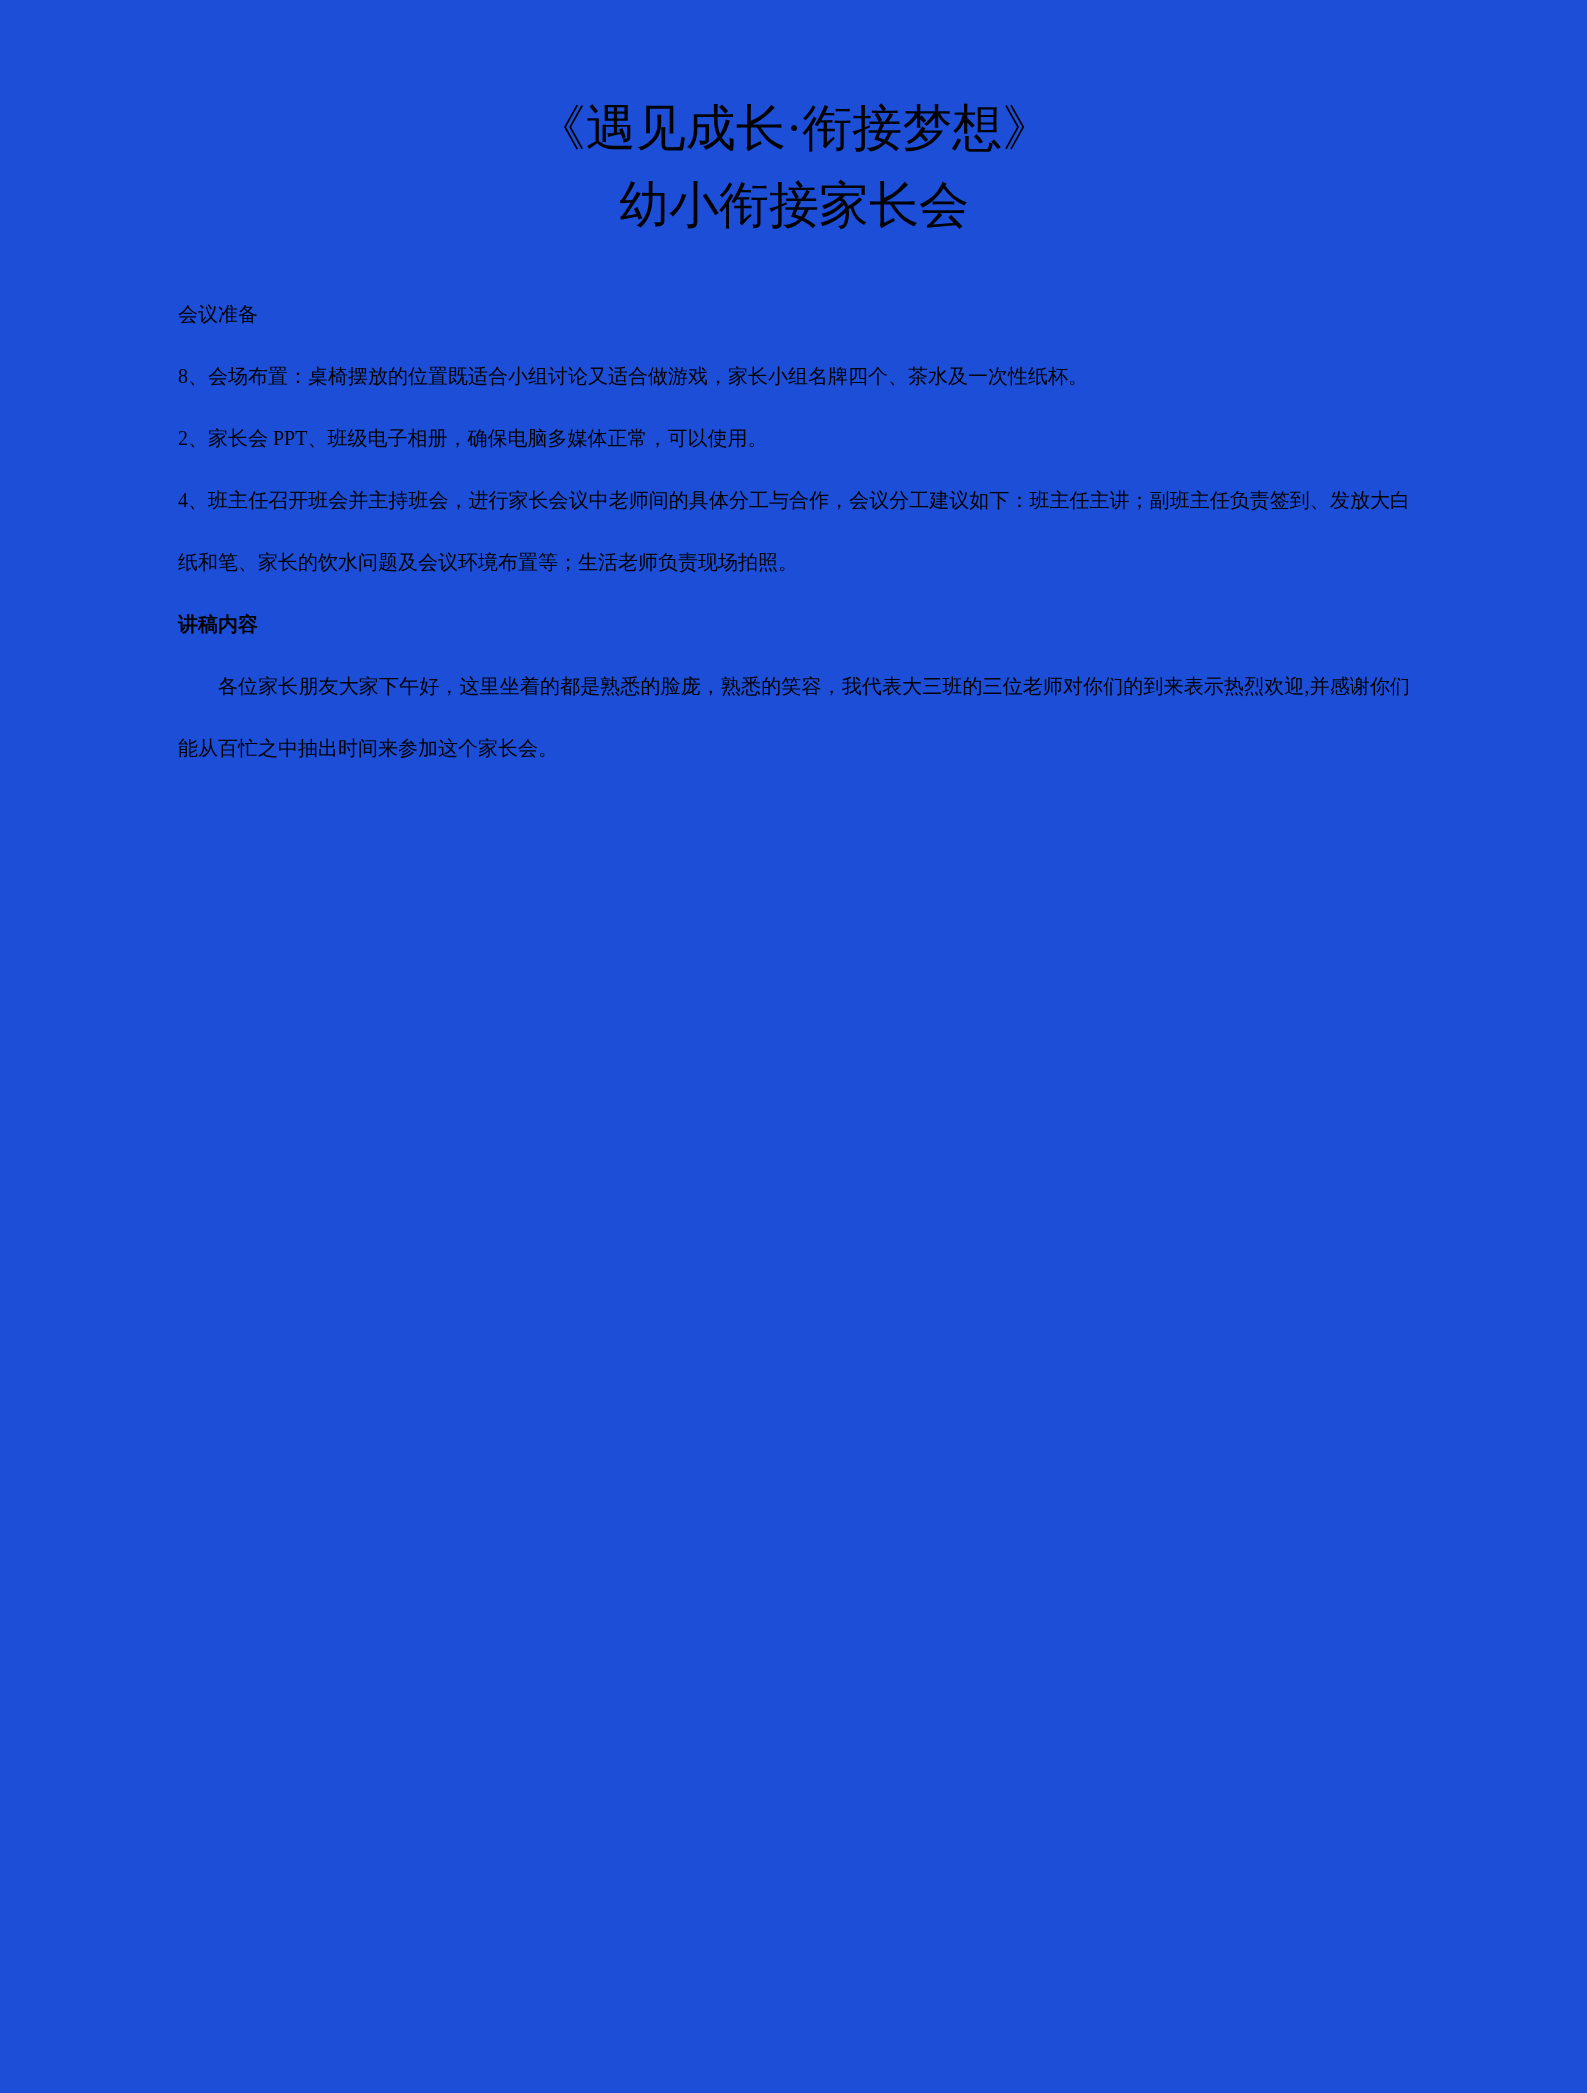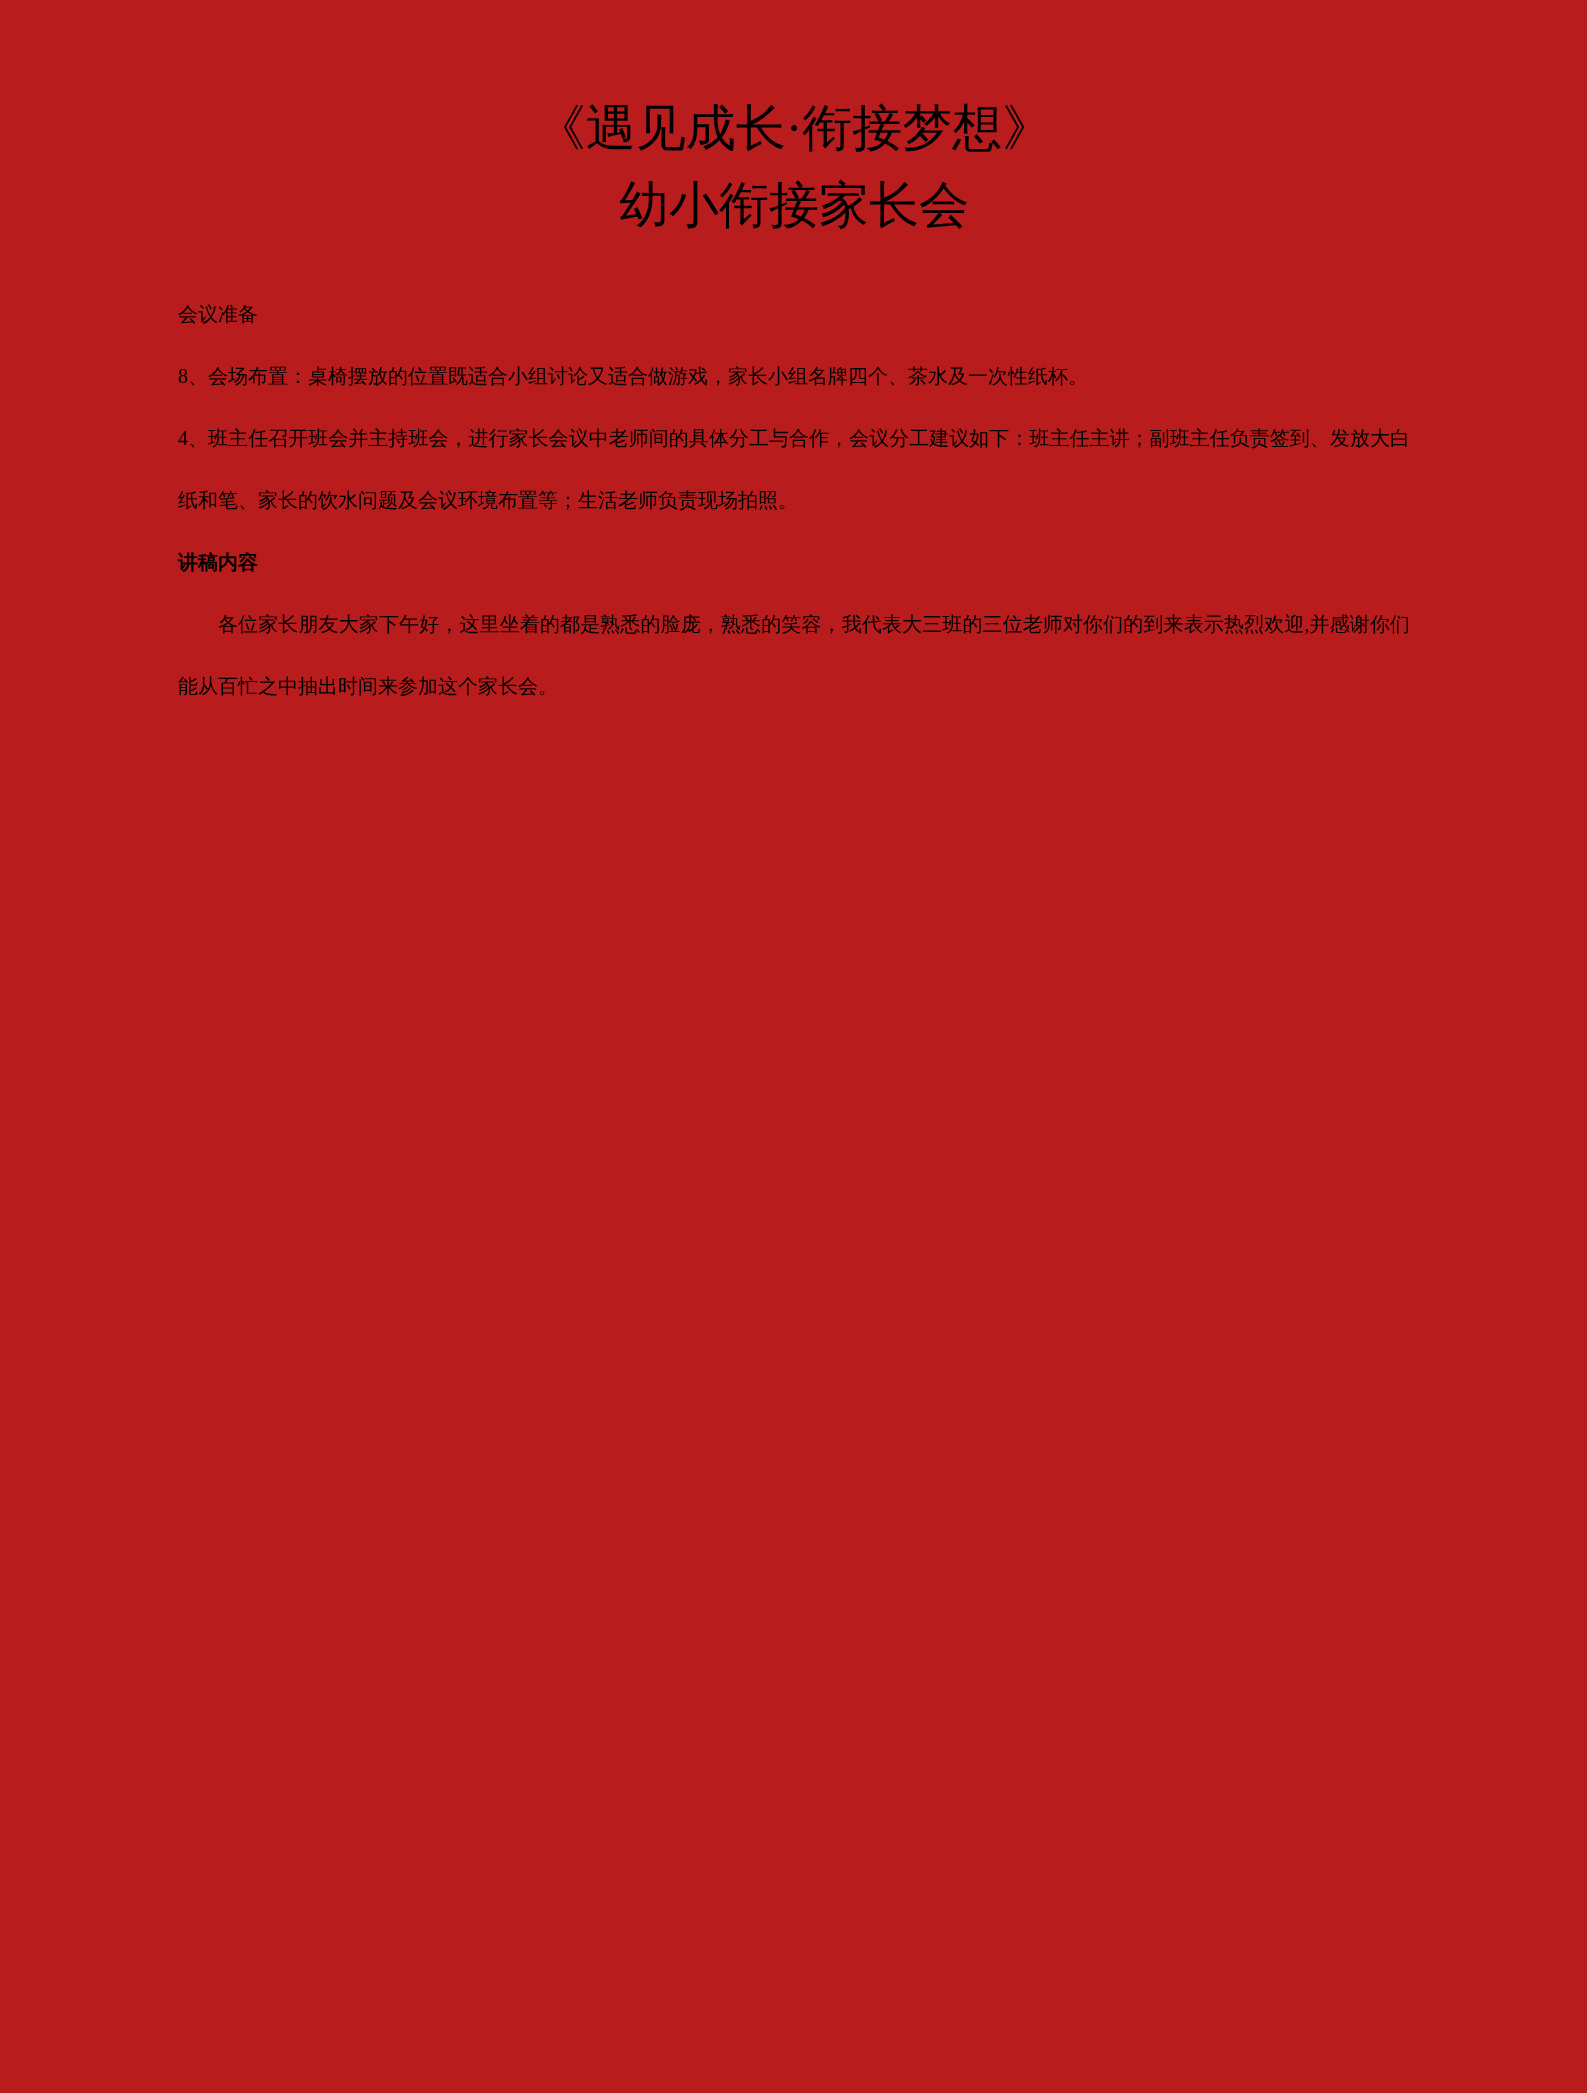--- a/index.html
+++ b/index.html
@@ -5,21 +5,21 @@
   html, body {
     margin: 0;
     padding: 0;
     background: #ffffff;
   }
   .page {
     position: relative;
     width: 1587px;
     min-height: 2093px;
     margin: 0 auto;
-    background: #b91c1c;
+    background: #1d4ed8;
     box-sizing: border-box;
     padding: 92px 177px 80px 178px;
     color: #000000;
     font-family: "Liberation Serif", "DejaVu Serif", serif;
   }
   .doc-title {
     margin: 0;
     text-align: center;
     font-size: 50px;
     font-weight: normal;
@@ -56,20 +56,21 @@
   <h1 class="doc-title">《遇见成长·衔接梦想》</h1>
 
   <h1 class="doc-title second">幼小衔接家长会</h1>
 
   <div class="body-block">
 
     <p class="para">会议准备</p>
 
     <p class="para">8、会场布置：桌椅摆放的位置既适合小组讨论又适合做游戏，家长小组名牌四个、茶水及一次性纸杯。</p>
 
+    <p class="para">2、家长会 PPT、班级电子相册，确保电脑多媒体正常，可以使用。</p>
 
 
     <p class="para">4、班主任召开班会并主持班会，进行家长会议中老师间的具体分工与合作，会议分工建议如下：班主任主讲；副班主任负责签到、发放大白纸和笔、家长的饮水问题及会议环境布置等；生活老师负责现场拍照。</p>
 
 
     <p class="para bold">讲稿内容</p>
 
     <p class="para indent">各位家长朋友大家下午好，这里坐着的都是熟悉的脸庞，熟悉的笑容，我代表大三班的三位老师对你们的到来表示热烈欢迎,并感谢你们能从百忙之中抽出时间来参加这个家长会。</p>
 
 

